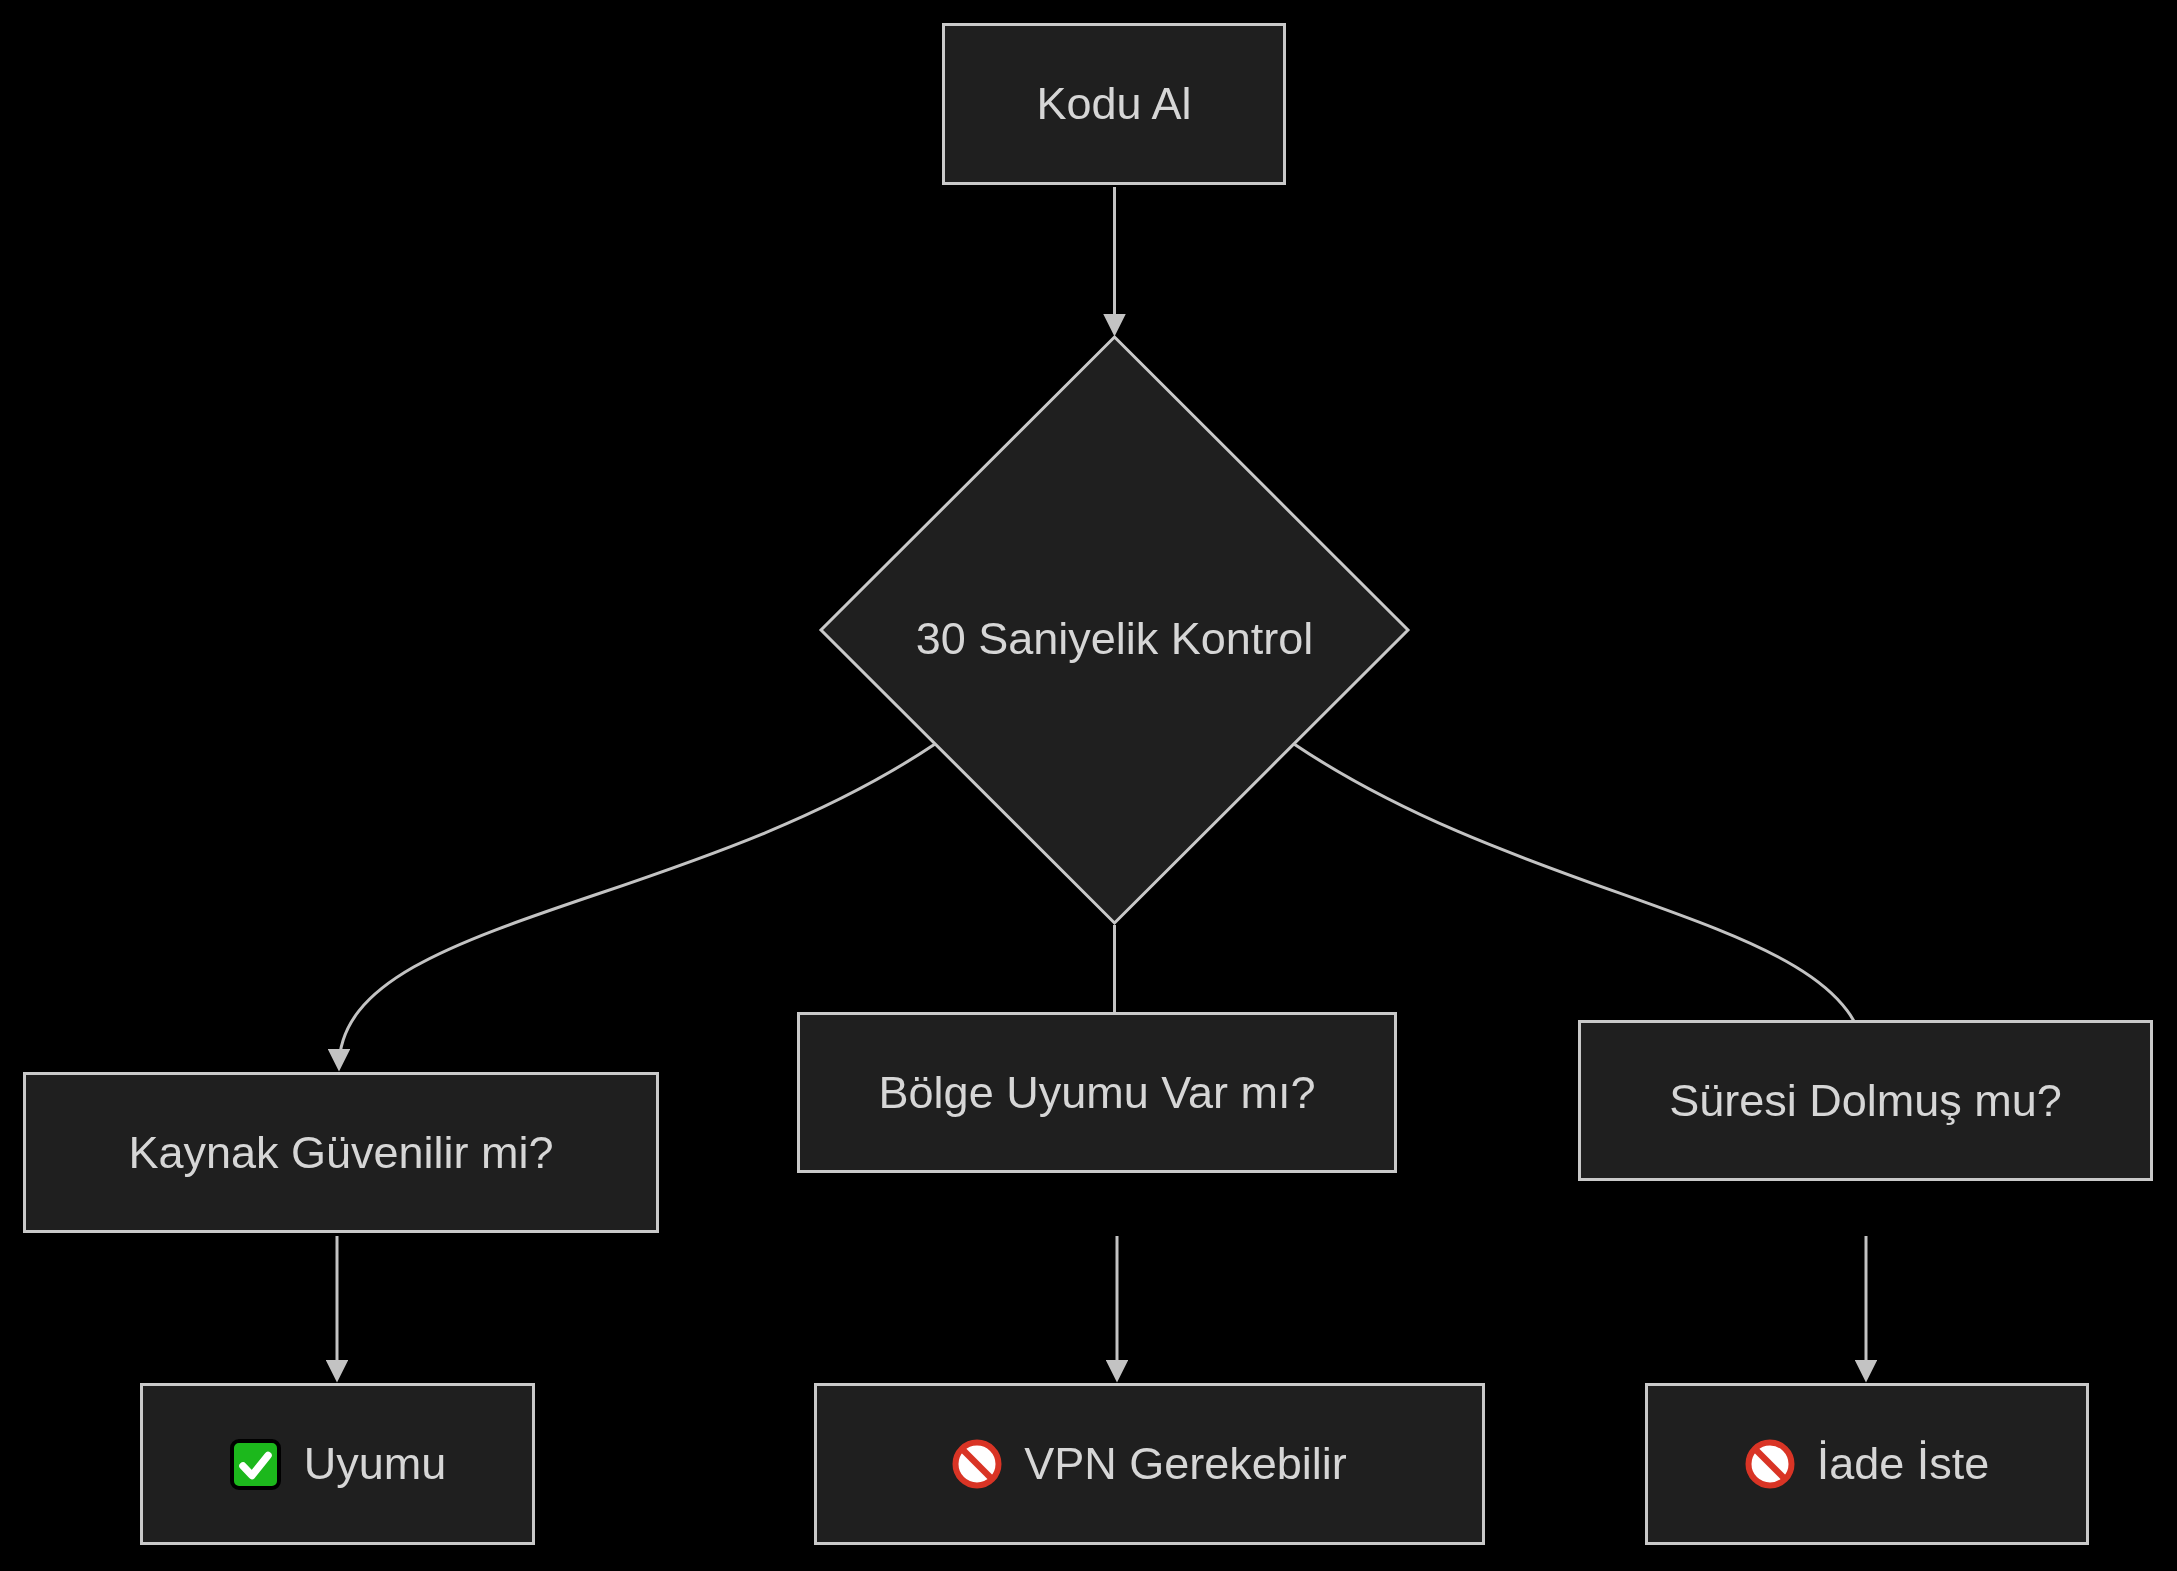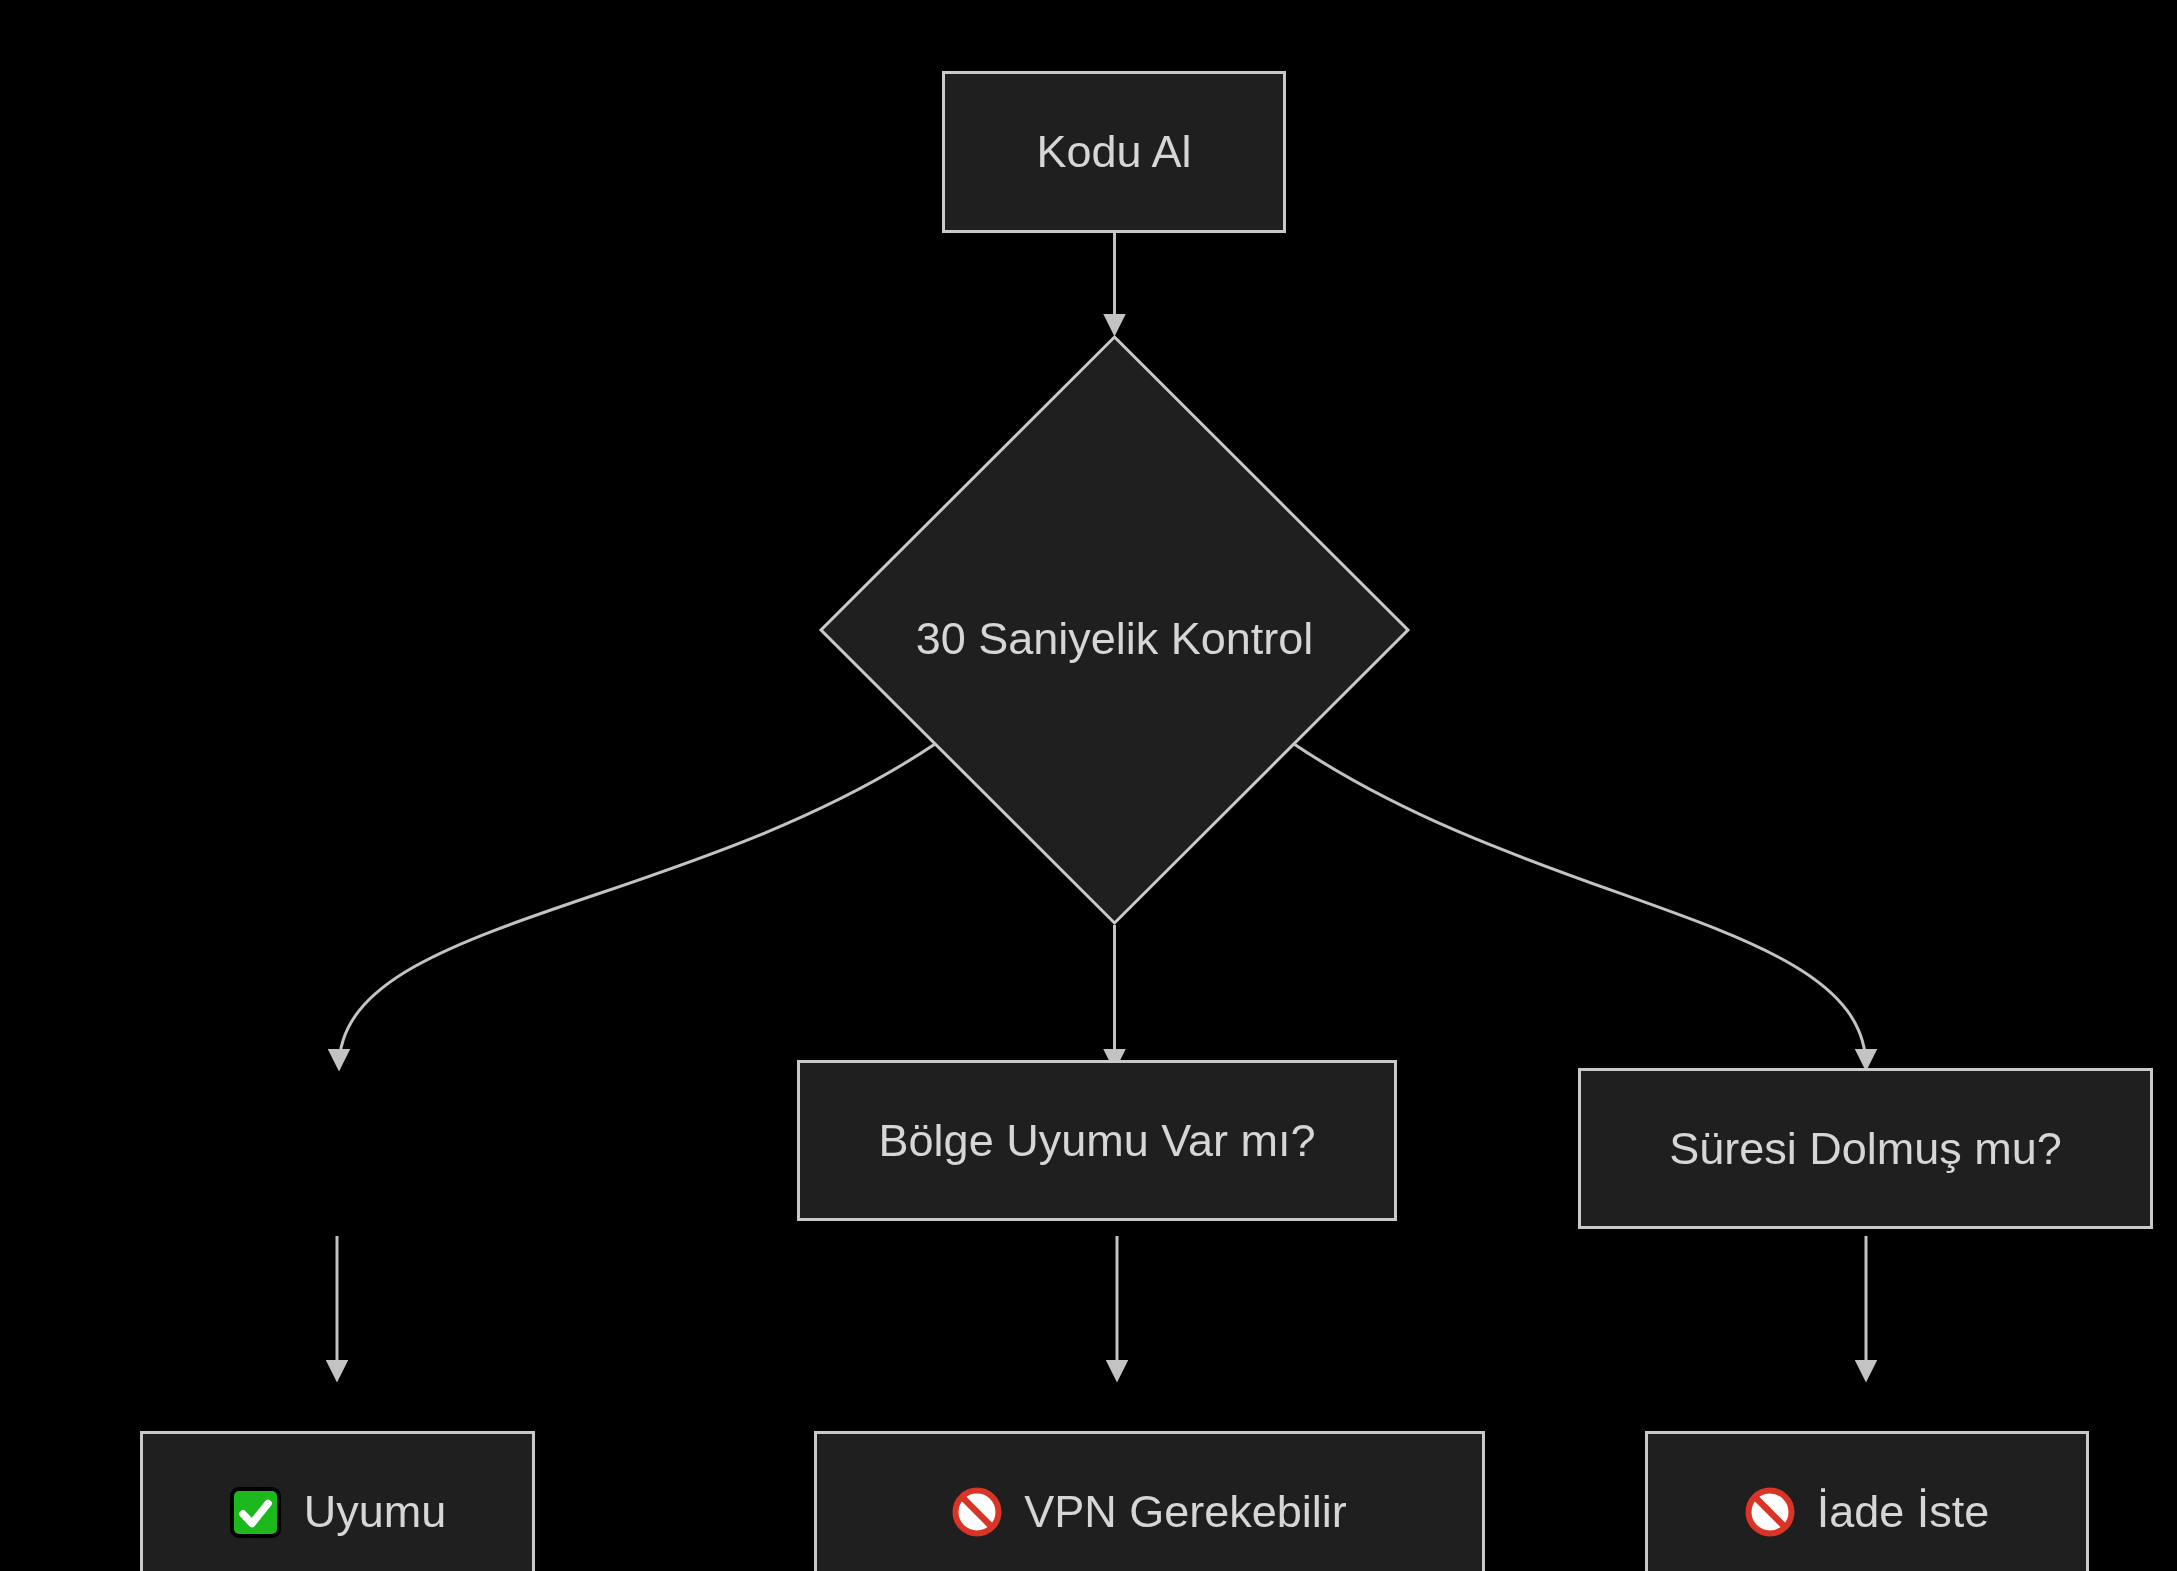--- a/index.html
+++ b/index.html
@@ -24,21 +24,20 @@
   .node{
     position:absolute;
     box-sizing:border-box;
     background:var(--node-fill);
     border:3px solid var(--node-border);
     display:flex;align-items:center;justify-content:center;
     color:var(--text-color);
     font-size:45px;
     line-height:1.2;
     white-space:nowrap;
-    margin-top:48px;
   }
   .diamond-label{
     position:absolute;
     display:flex;align-items:center;justify-content:center;
     color:var(--text-color);
     font-size:45px;
     white-space:nowrap;
     pointer-events:none;
   }
   .icon{display:inline-flex;align-items:center;margin-right:22px;}
@@ -67,20 +66,23 @@
   </svg>
 
   <div class="node" style="left:942px;top:23px;width:344px;height:162px">
     <span>Kodu Al</span>
   </div>
 
   <div class="diamond-label" style="left:821px;top:346px;width:587px;height:586px">
     <span>30 Saniyelik Kontrol</span>
   </div>
 
+  <div class="node" style="left:23px;top:1072px;width:636px;height:161px">
+    <span>Kaynak Güvenilir mi?</span>
+  </div>
   <div class="node" style="left:797px;top:1012px;width:600px;height:161px">
     <span>Bölge Uyumu Var mı?</span>
   </div>
   <div class="node" style="left:1578px;top:1020px;width:575px;height:161px">
     <span>Süresi Dolmuş mu?</span>
   </div>
 
   <div class="node" style="left:140px;top:1383px;width:395px;height:162px">
     <span class="icon">
       <svg width="53" height="53" viewBox="0 0 53 53" xmlns="http://www.w3.org/2000/svg">

